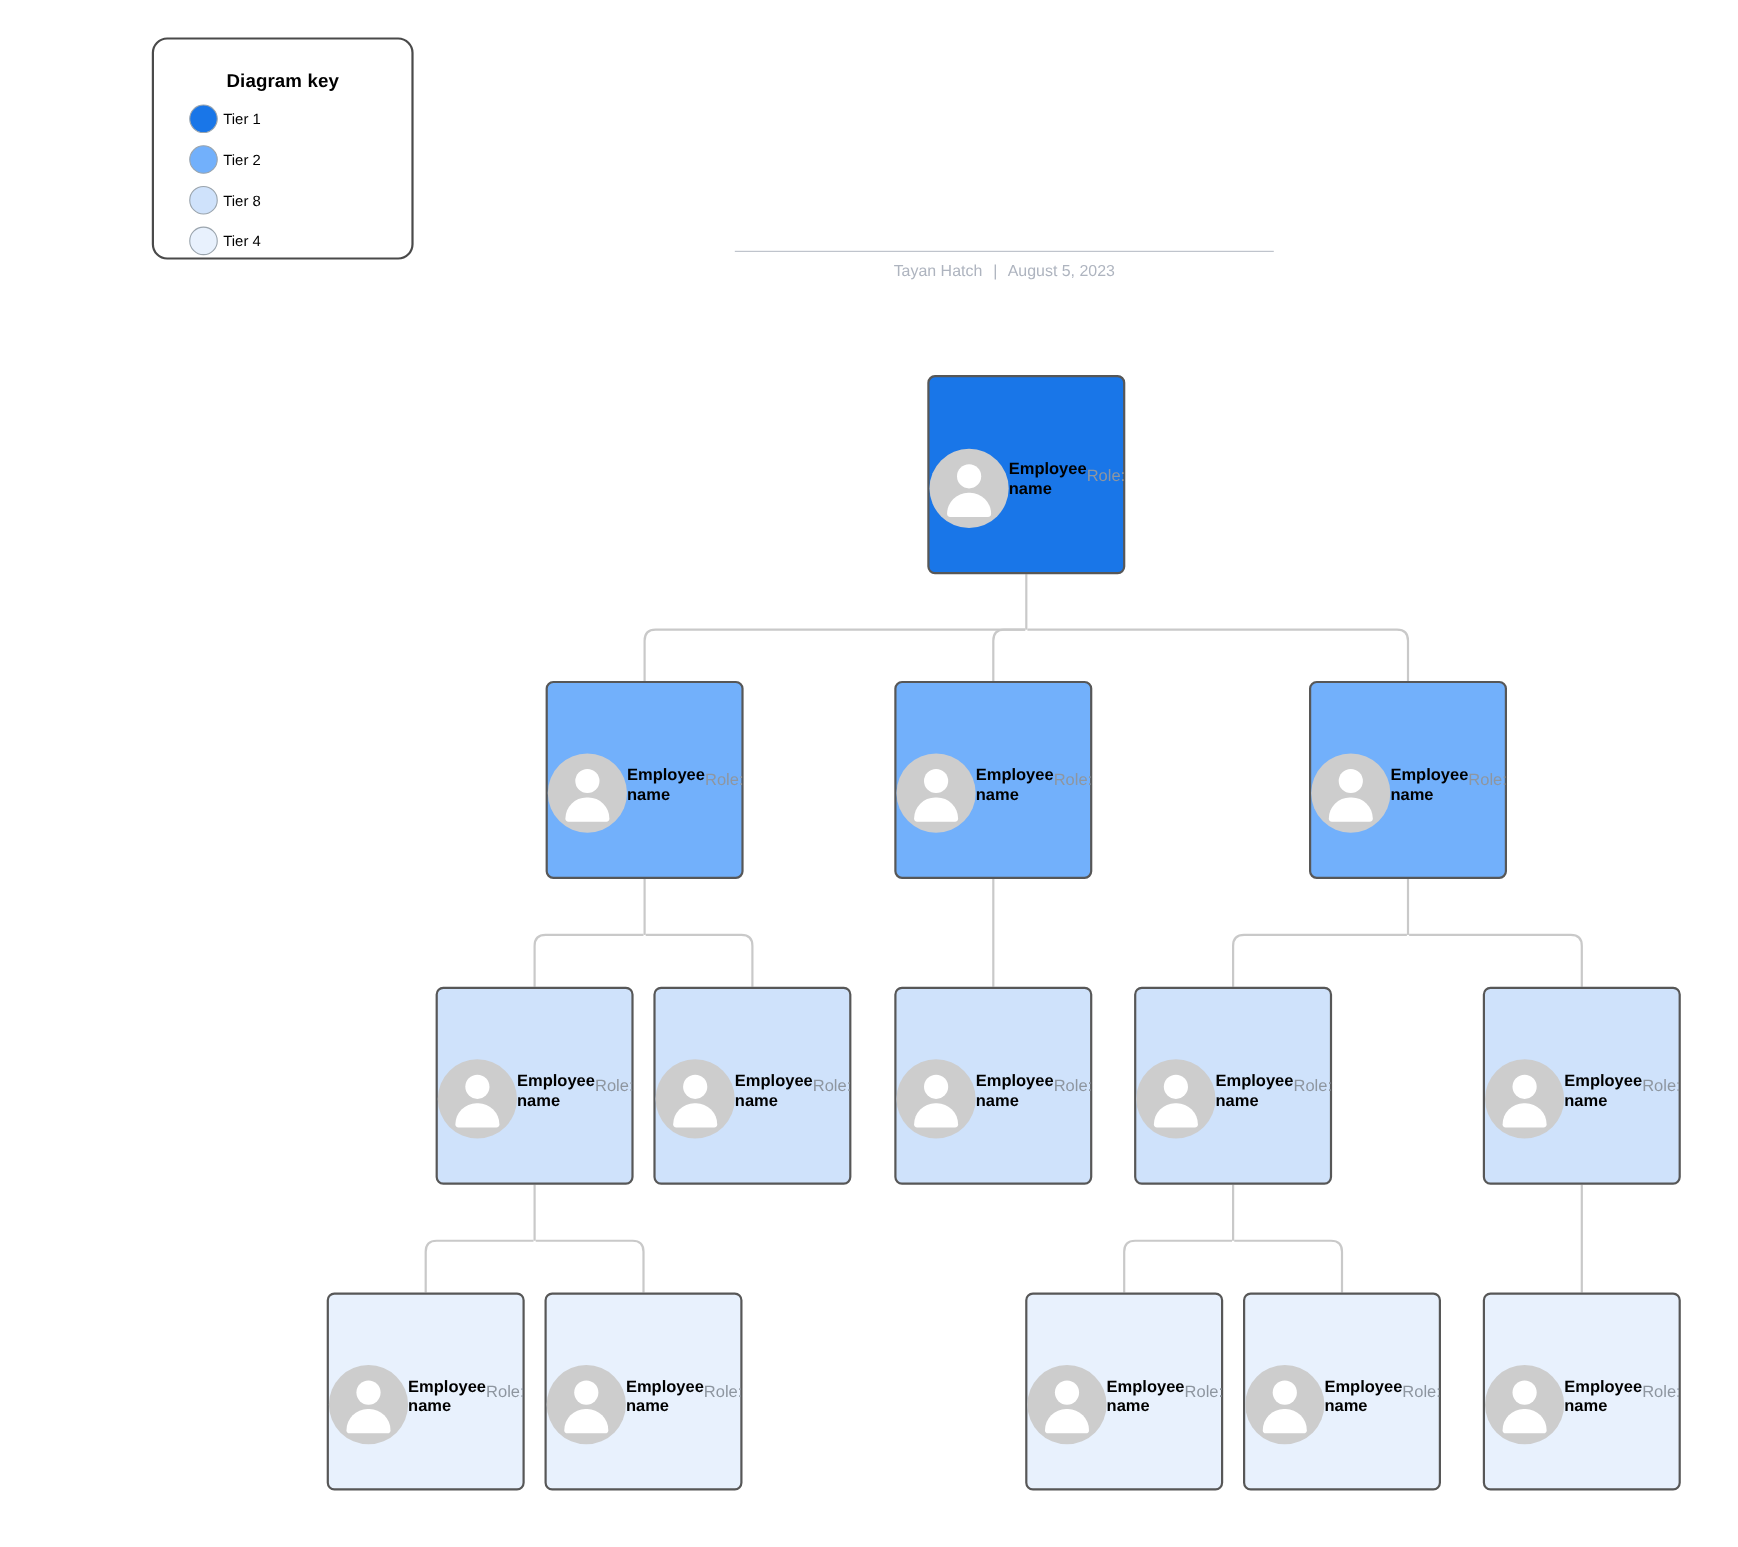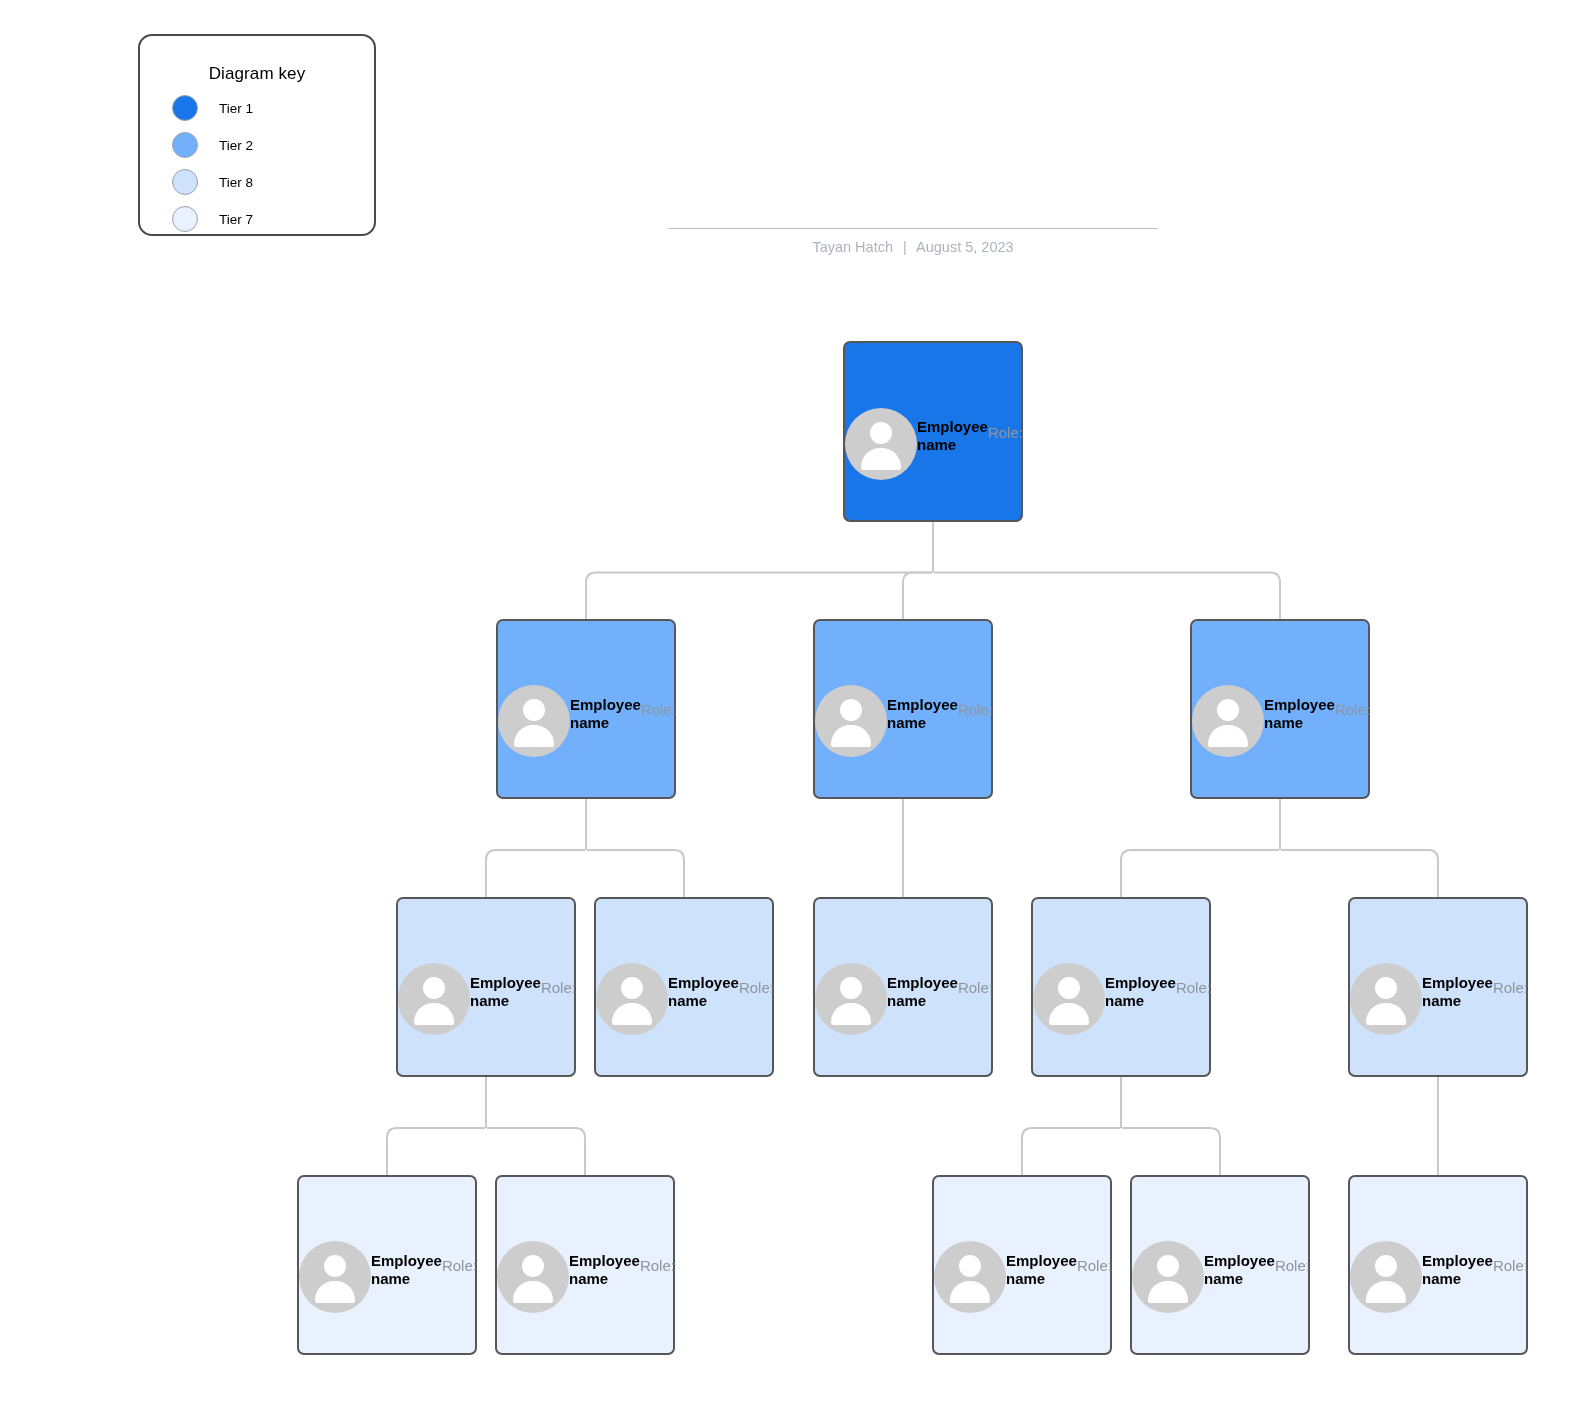--- a/index.html
+++ b/index.html
@@ -29,41 +29,41 @@
     height: 202px;
     border: 2px solid #4a4a4a;
     border-radius: 14px;
     background: #ffffff;
     box-sizing: border-box;
     z-index: 5;
   }
   #legend-title {
     text-align: center;
     font-size: 17px;
-    font-weight: normal;
+    font-weight: bold;
     color: #000000;
     margin-top: 28px;
     letter-spacing: .1px;
   }
   .legend-row {
     display: flex;
     align-items: center;
     margin-top: 11px;
     padding-left: 32px;
   }
   .legend-swatch {
     width: 26px;
     height: 26px;
     border-radius: 50%;
     border: 1px solid #9aa4ad;
     box-sizing: border-box;
     flex: 0 0 auto;
   }
   .legend-label {
-    margin-left: 21px;
+    margin-left: 5px;
     font-size: 13.5px;
     color: #000000;
   }
   
   #title-block {
     position: absolute;
     left: 668px;
     top: 228px;
     width: 490px;
     text-align: center;
@@ -162,21 +162,21 @@
     <div class="legend-row">
       <span class="legend-swatch" style="background: rgb(114, 176, 251);"></span>
       <span class="legend-label">Tier 2</span>
     </div>
     <div class="legend-row">
       <span class="legend-swatch" style="background: rgb(207, 226, 251);"></span>
       <span class="legend-label">Tier 8</span>
     </div>
     <div class="legend-row">
       <span class="legend-swatch" style="background: rgb(232, 241, 253);"></span>
-      <span class="legend-label">Tier 7</span>
+      <span class="legend-label">Tier 4</span>
     </div>
   </div>
 
   <div id="title-block">
     <div id="title-rule"></div>
     <div id="chart-subtitle">
       <span>Tayan Hatch</span>
       <span class="sub-sep">|</span>
       <span>August 5, 2023</span>
     </div>

